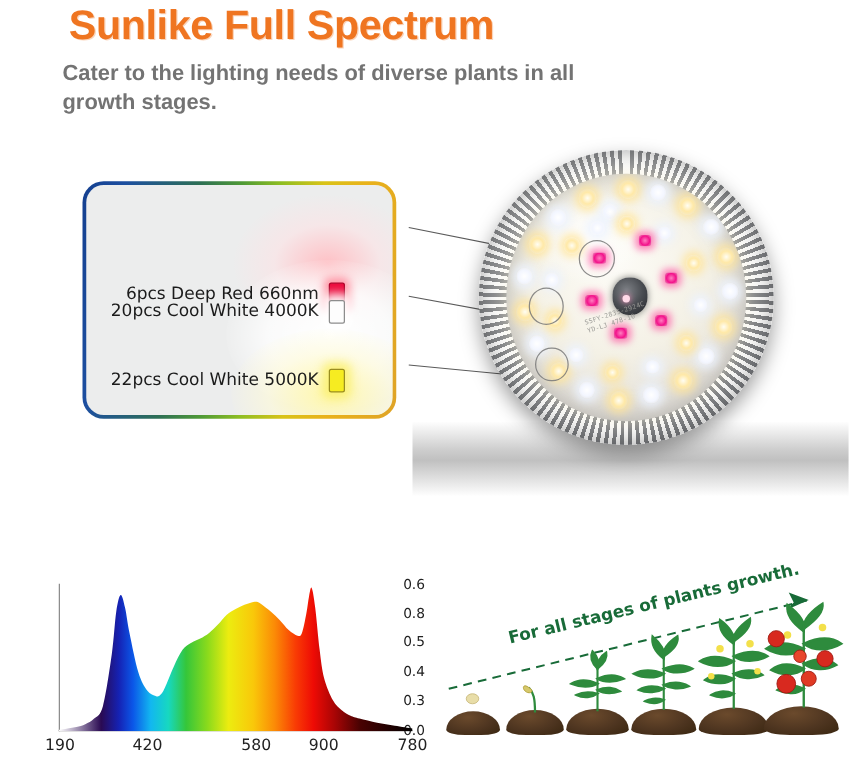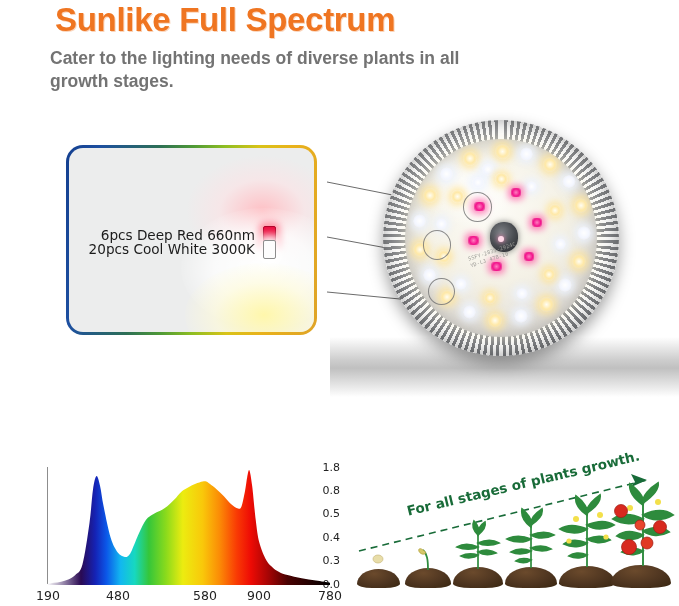--- a/index.html
+++ b/index.html
@@ -95,22 +95,26 @@
       <div class="legend-inner">
         <div class="glow g-red"></div>
         <div class="glow g-white"></div>
         <div class="glow g-yellow"></div>
 
         <div class="legend-row r0">
           <span class="legend-label">6pcs Deep Red 660nm</span>
           <span class="swatch s-red"></span>
         </div>
         <div class="legend-row r1">
-          <span class="legend-label">20pcs Cool White 3000K</span>
+          <span class="legend-label">20pcs Cool White 4000K</span>
           <span class="swatch s-white"></span>
+        </div>
+        <div class="legend-row r2">
+          <span class="legend-label">22pcs Cool White 5000K</span>
+          <span class="swatch s-yellow"></span>
         </div>
       </div>
     </div>
 
     <svg class="leaders" viewBox="0 0 679 290">
       <line x1="327" y1="70" x2="478" y2="100" stroke="#5a5a5a" stroke-width="0.9"></line>
       <line x1="327" y1="125" x2="452" y2="148" stroke="#5a5a5a" stroke-width="0.9"></line>
       <line x1="327" y1="180" x2="452" y2="192" stroke="#5a5a5a" stroke-width="0.9"></line>
     </svg>
 
@@ -172,29 +176,29 @@
         <div class="circle-marker" style="left:9%;top:46%;width:14%;height:14%;"></div>
         <div class="circle-marker" style="left:12%;top:70%;width:13%;height:13%;"></div>
       </div>
     </div>
   </div>
 
   <div class="chart">
     <div class="chart-axis-y"></div>
     <div class="chart-axis-x"></div>
 
-    <div class="ytick" style="top:6px">1.8</div>
+    <div class="ytick" style="top:6px">0.6</div>
     <div class="ytick" style="top:29px">0.8</div>
     <div class="ytick" style="top:52px">0.5</div>
     <div class="ytick" style="top:76px">0.4</div>
     <div class="ytick" style="top:99px">0.3</div>
     <div class="ytick" style="top:123px">0.0</div>
 
     <div class="xtick" style="left:48px">190</div>
-    <div class="xtick" style="left:118px">480</div>
+    <div class="xtick" style="left:118px">420</div>
     <div class="xtick" style="left:205px">580</div>
     <div class="xtick" style="left:259px">900</div>
     <div class="xtick" style="left:330px">780</div>
 
     <div class="spd-wrap">
       <svg id="spd-svg" viewBox="0 0 283 118" preserveAspectRatio="none" style="width:283px;height:118px;display:block;">
         <defs>
           <linearGradient id="spdfill" x1="0" y1="0" x2="1" y2="0">
             <stop offset="0.00" stop-color="#ffffff"></stop>
             <stop offset="0.12" stop-color="#2a0a52"></stop>

